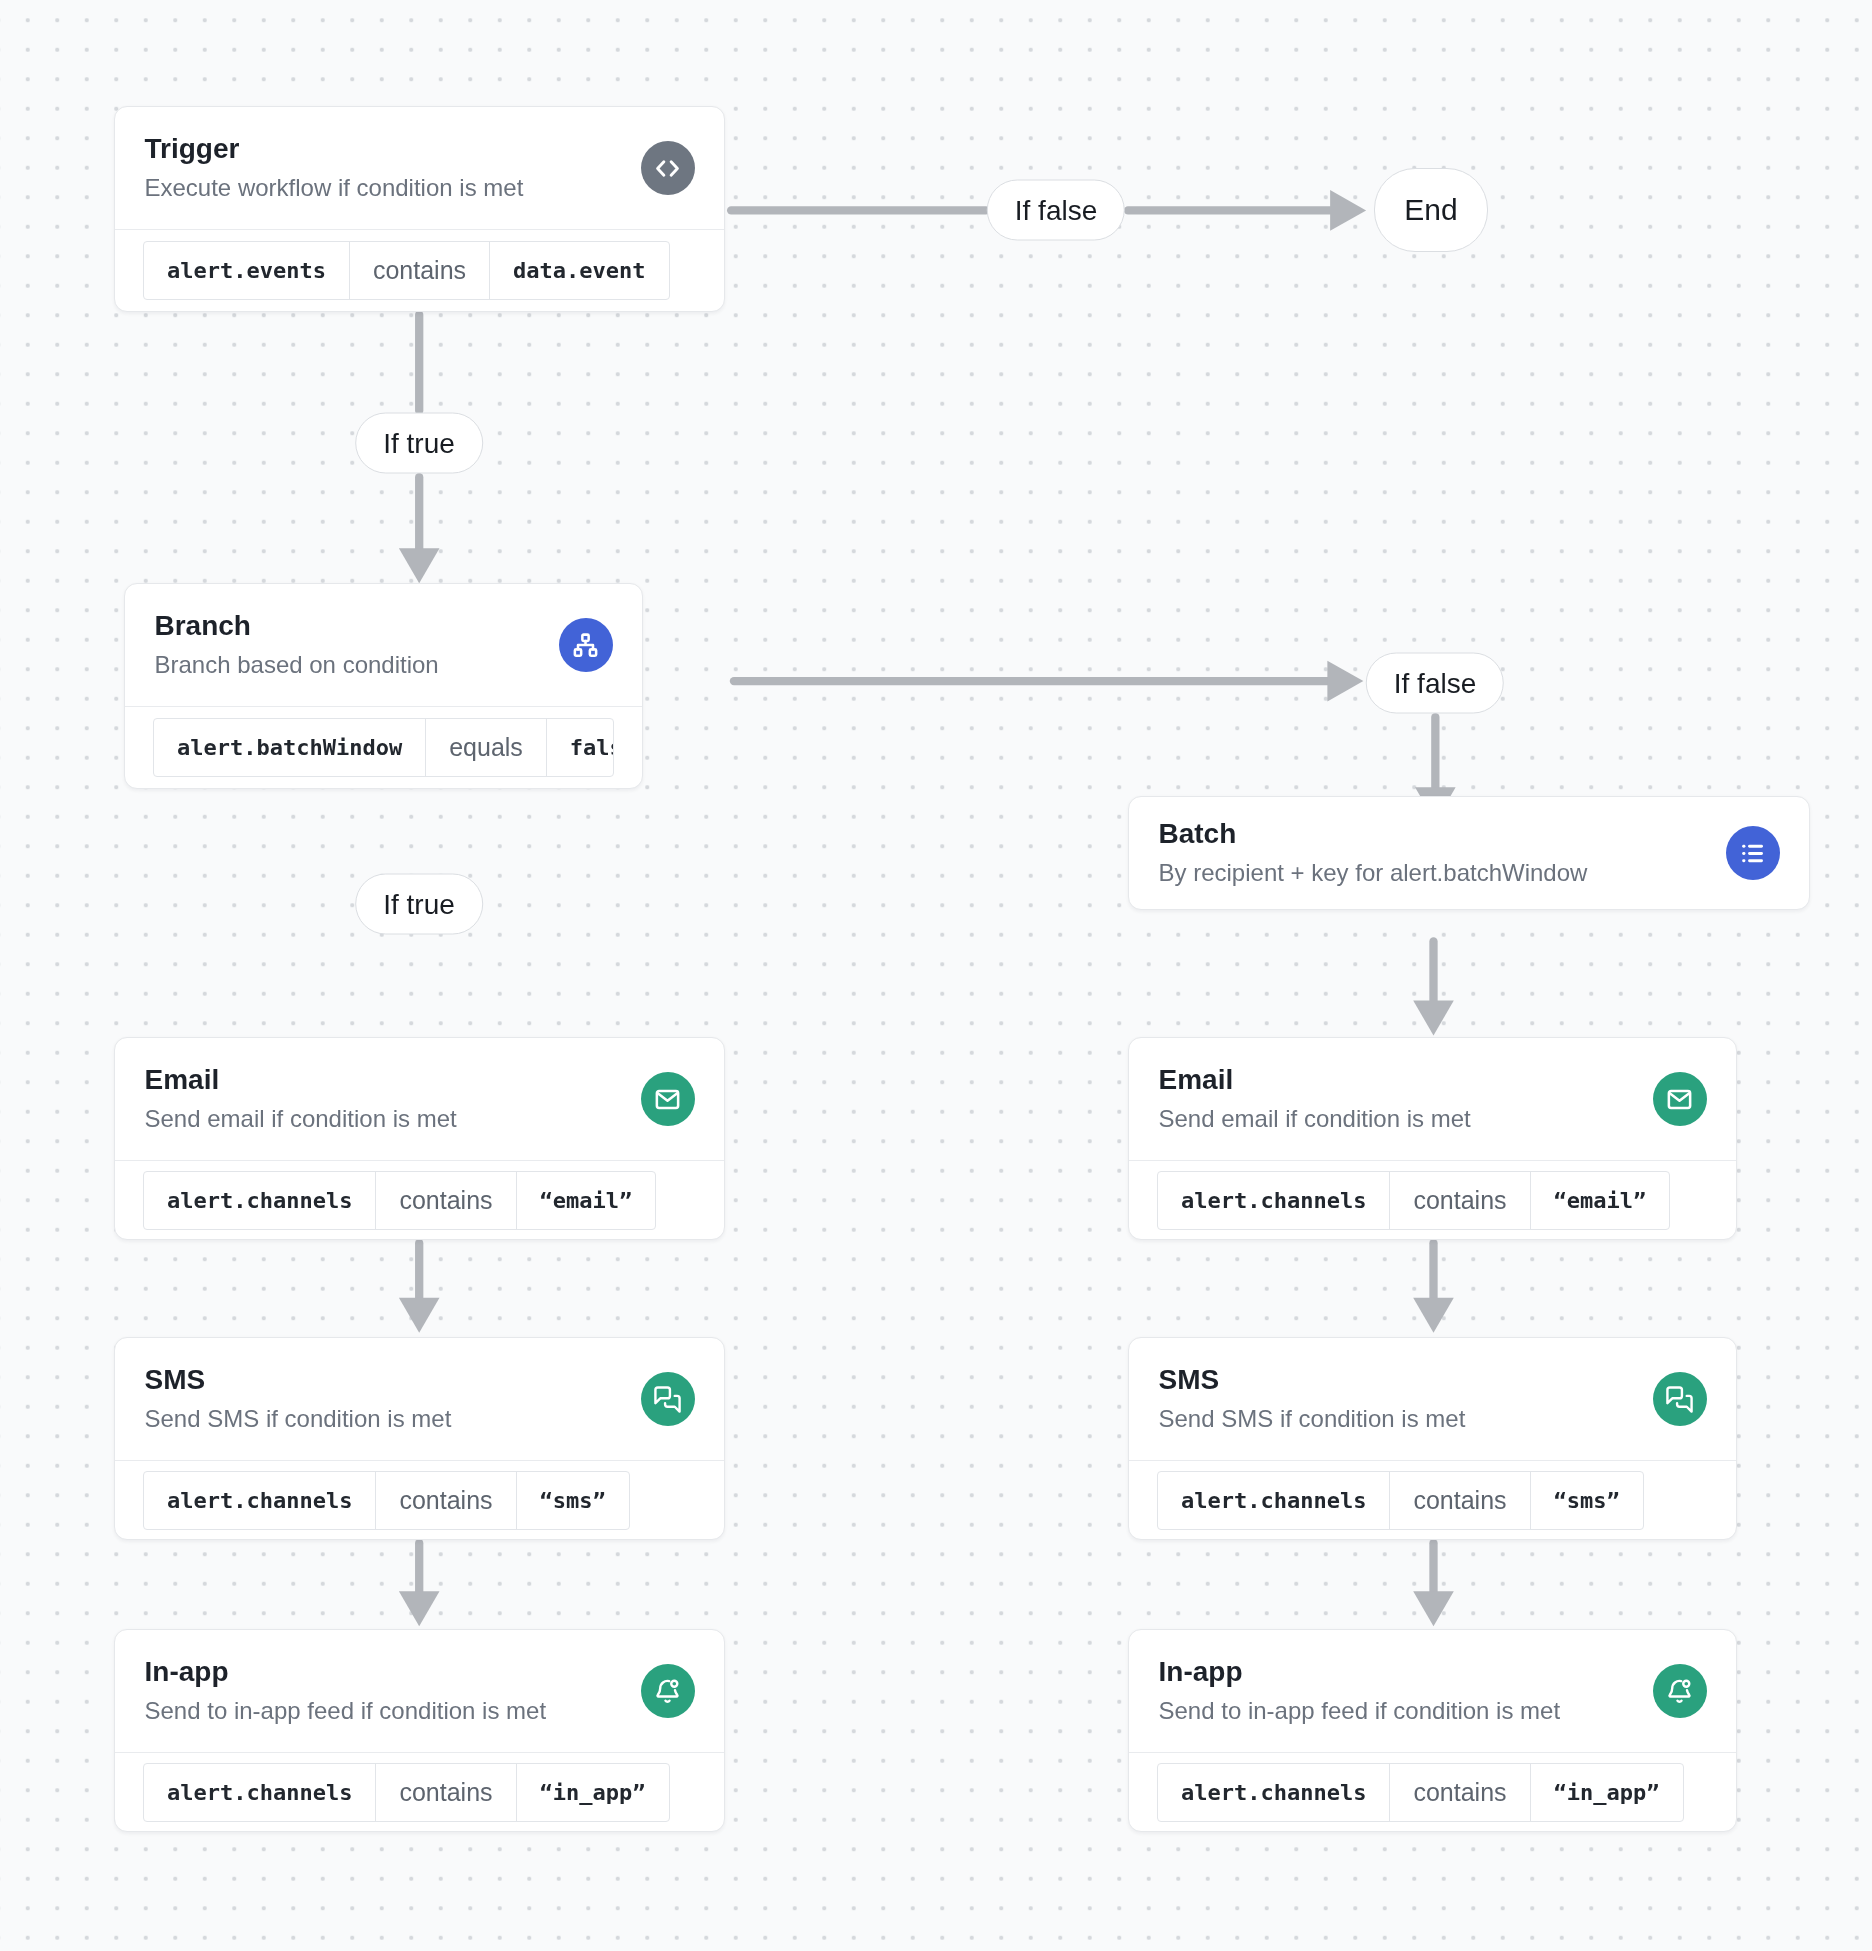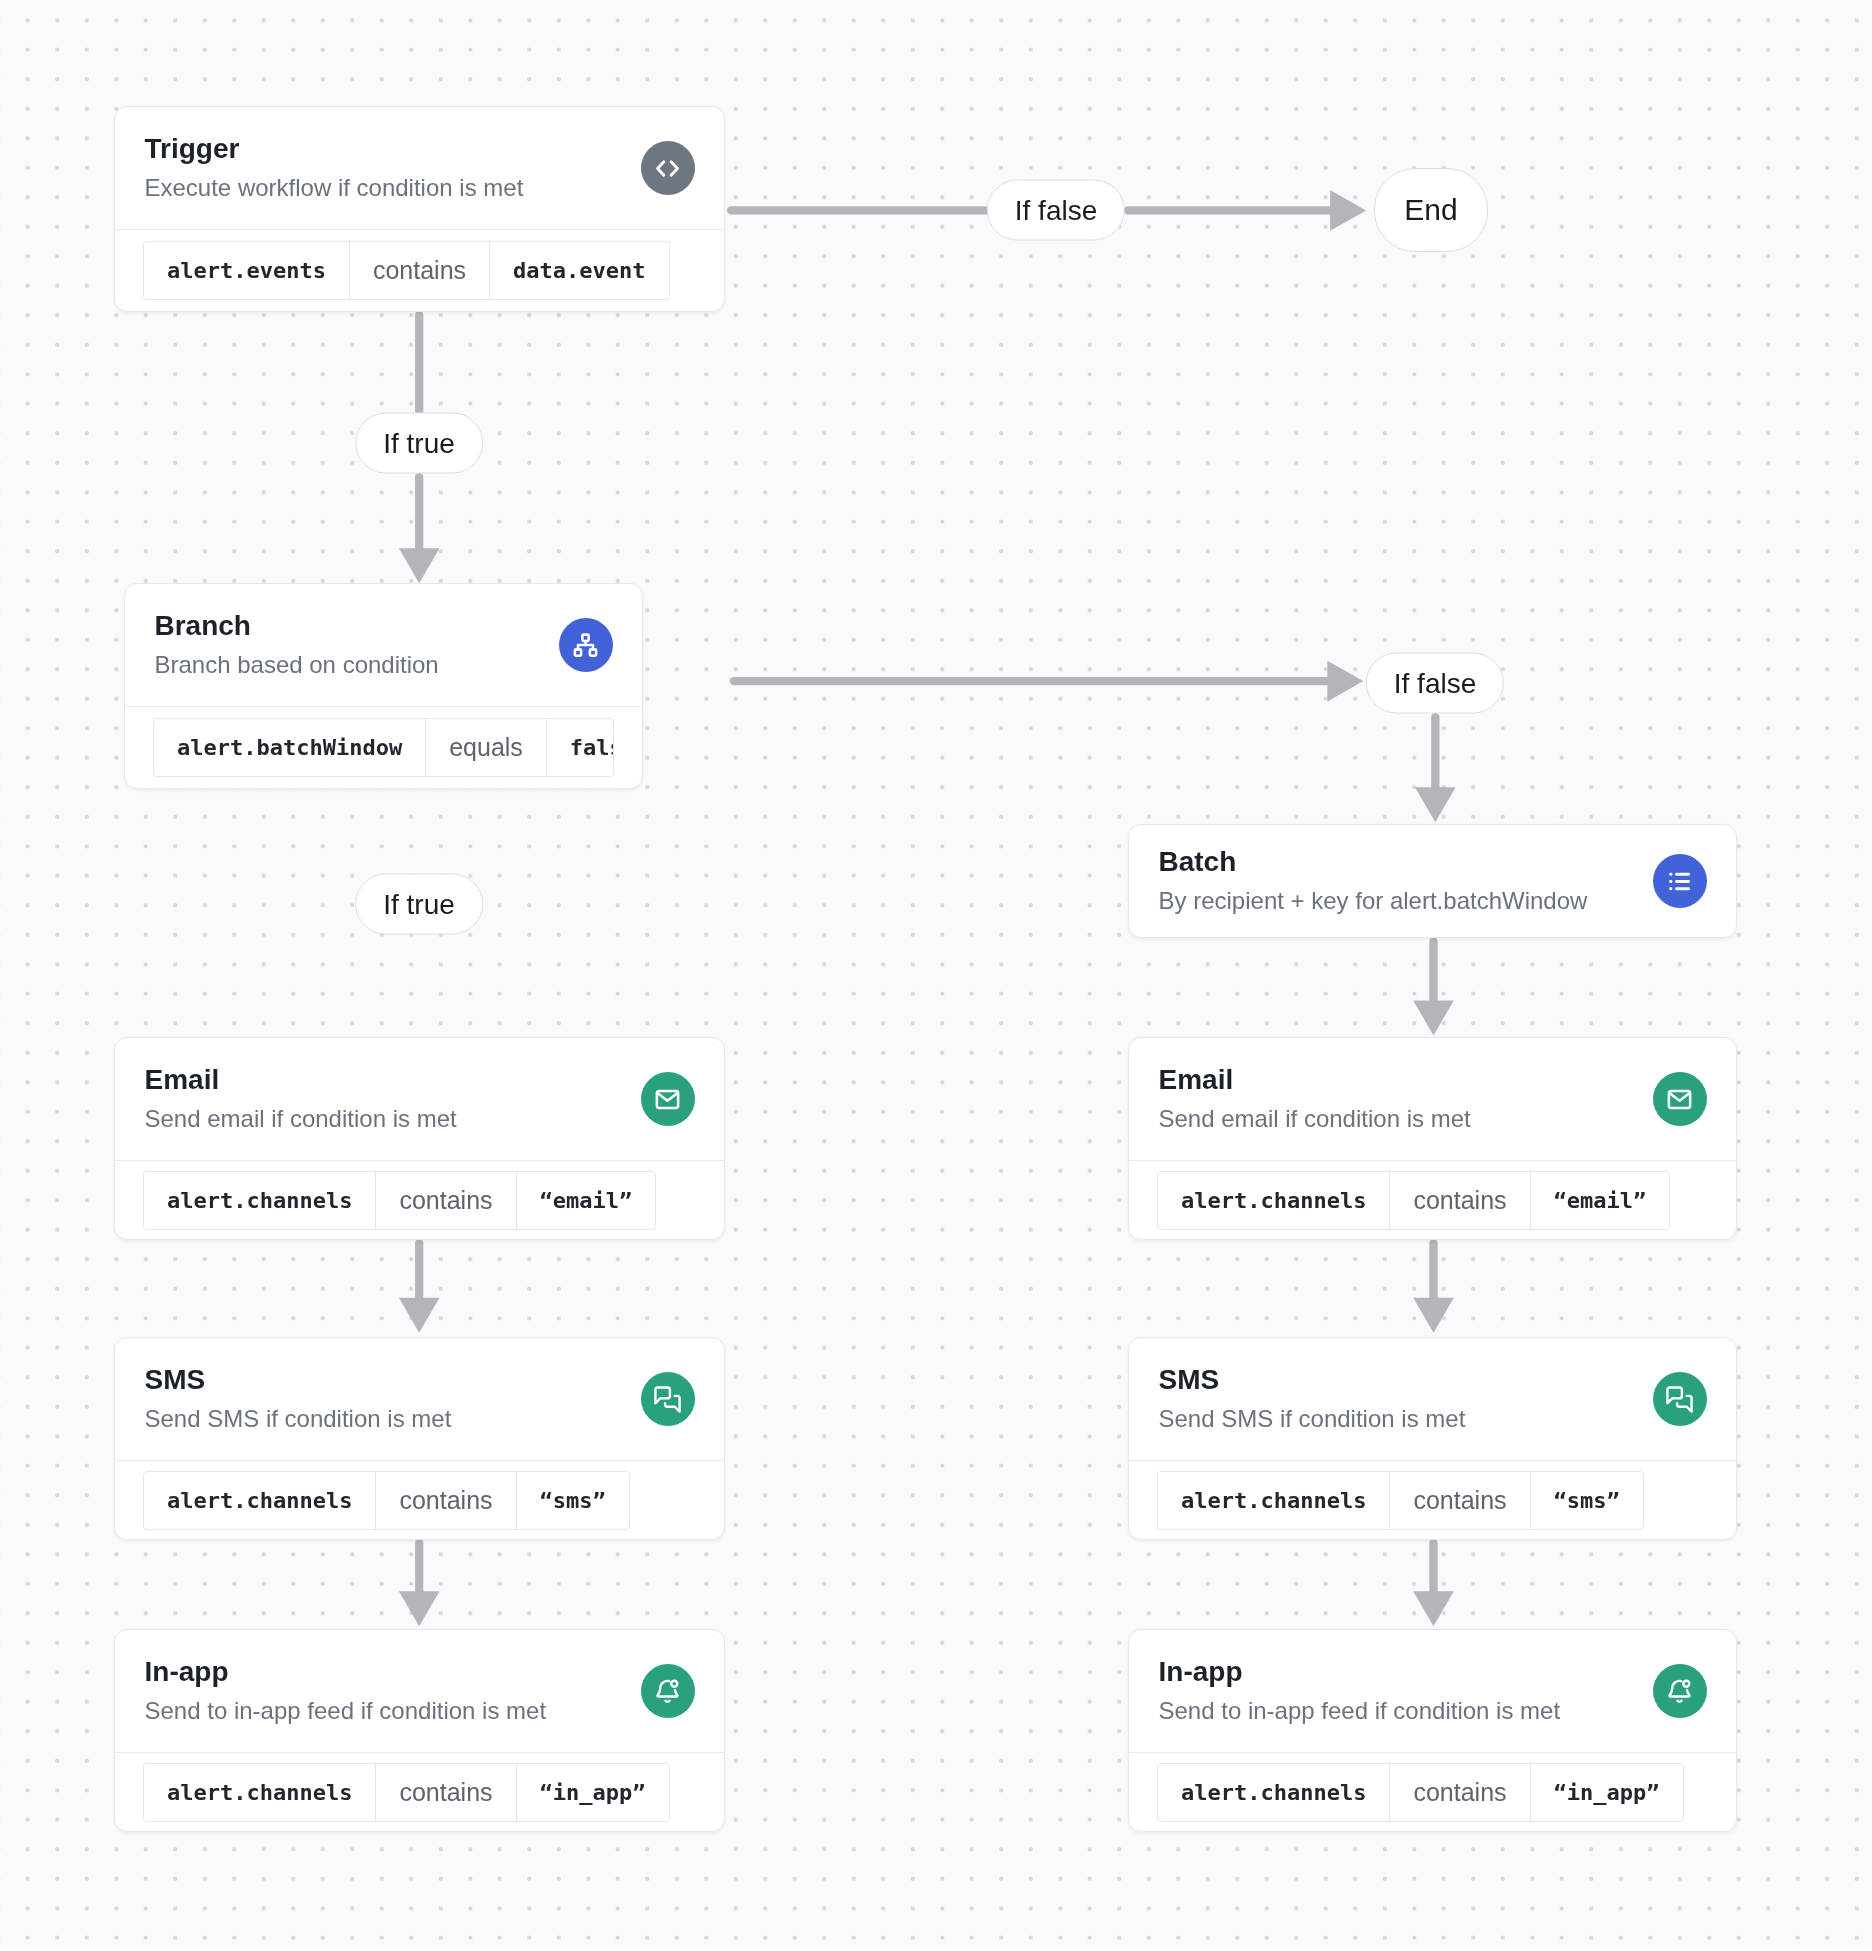--- a/index.html
+++ b/index.html
@@ -158,21 +158,21 @@
           </div>
     </div>
     <div class="node-condition">
       <div class="chip">
         <span class="chip-code">alert.batchWindow</span>
         <span class="chip-op">equals</span>
         <span class="chip-code">false</span>
       </div>
     </div>
   </div>
-      <div class="node node--compact" style="left: 1128px; top: 824px; width: 609px; height: 114px;">
+      <div class="node node--compact" style="left: 1128px; top: 796px; width: 682px; height: 114px;">
     <div class="node-header">
       <div class="node-text">
         <div class="node-title">Batch</div>
         <div class="node-subtitle">By recipient + key for alert.batchWindow</div>
       </div>
       <div class="node-icon" style="background: rgb(66, 99, 215);">
             <svg viewBox="0 0 24 24" fill="none" stroke="#fff" stroke-width="2.3" stroke-linecap="round" stroke-linejoin="round">
               <line x1="9.5" y1="6" x2="19.5" y2="6"></line>
               <line x1="9.5" y1="12" x2="19.5" y2="12"></line>
               <line x1="9.5" y1="18" x2="19.5" y2="18"></line>

